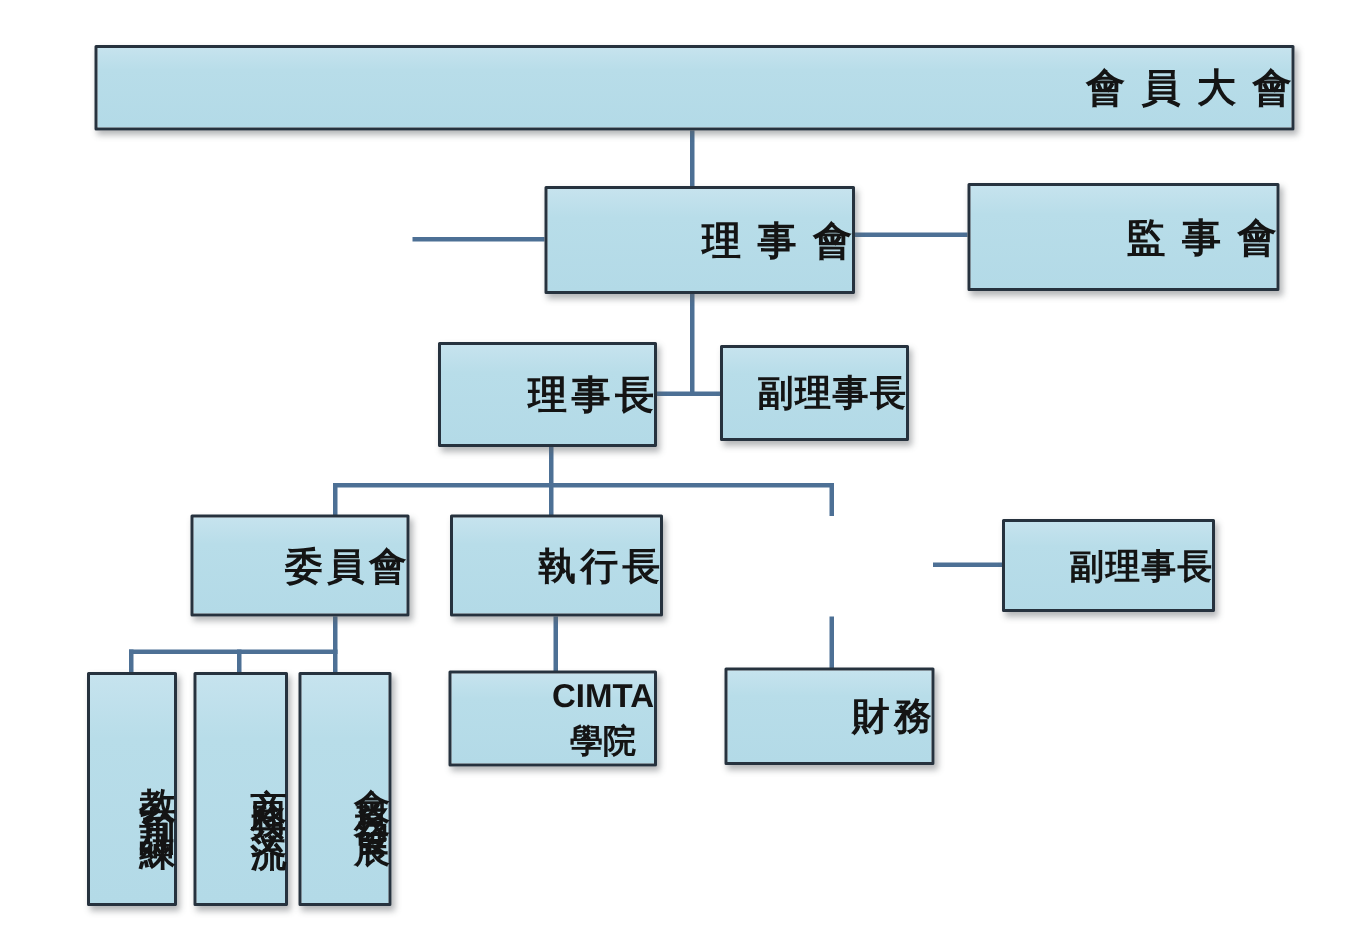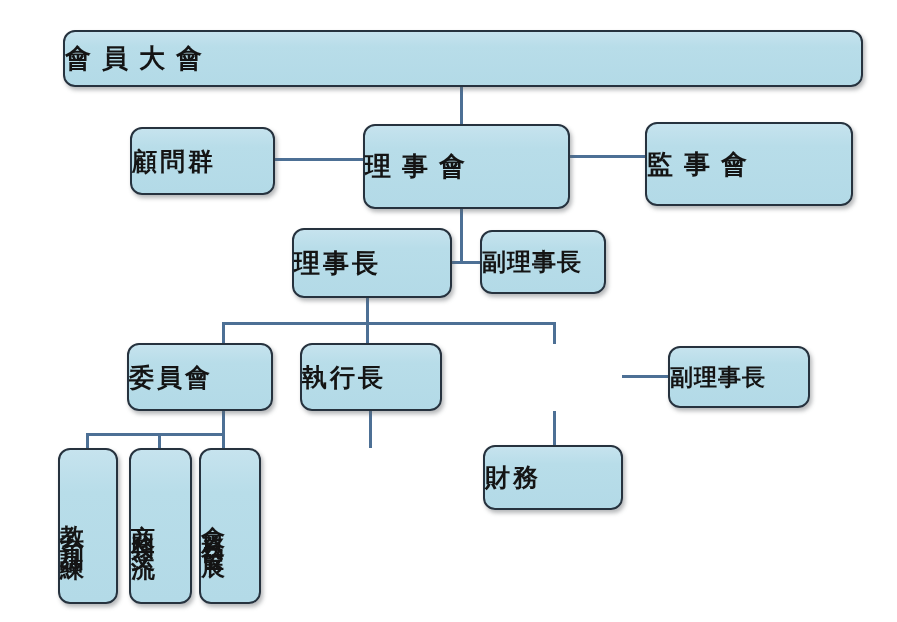--- a/index.html
+++ b/index.html
@@ -13,25 +13,25 @@
     height: 622px;
     background: #ffffff;
     font-family: "Liberation Sans", "DejaVu Sans", sans-serif;
     overflow: hidden;
   }
   .node {
     position: absolute;
     box-sizing: border-box;
     background: linear-gradient(180deg, #c6e3ee 0%, #b8dde9 28%, #b3dae7 100%);
     border: 2px solid #26323e;
-    border-radius: 12px;
+    border-radius: 1px;
     box-shadow: 2px 3px 4px rgba(90, 95, 100, 0.45);
     display: flex;
     align-items: center;
-    justify-content: flex-start;
+    justify-content: flex-end;
     color: #141414;
     font-weight: bold;
     text-align: center;
     z-index: 2;
   }
   .edge {
     position: absolute;
     background: #4d7095;
     z-index: 1;
   }
@@ -51,23 +51,23 @@
     writing-mode: vertical-rl;
     text-orientation: upright;
     letter-spacing: 10px;
     line-height: 1;
   }
   .two-line { line-height: 1.35; }
 
   
   #n-assembly        { left: 63px;  top: 30px;  width: 800px; height: 57px; font-size: 26px; }
   #n-advisors        { left: 130px; top: 127px; width: 145px; height: 68px; font-size: 25px; }
-  #n-board           { left: 363px; top: 124px; width: 207px; height: 85px; font-size: 26px; }
-  #n-supervisors     { left: 645px; top: 122px; width: 208px; height: 84px; font-size: 26px; }
-  #n-chairman        { left: 292px; top: 228px; width: 160px; height: 70px; font-size: 26px; }
+  #n-board           { left: 363px; top: 124px; width: 207px; height: 72px; font-size: 26px; }
+  #n-supervisors     { left: 645px; top: 122px; width: 208px; height: 72px; font-size: 26px; }
+  #n-chairman        { left: 292px; top: 228px; width: 146px; height: 70px; font-size: 26px; }
   #n-vice-chairman   { left: 480px; top: 230px; width: 126px; height: 64px; font-size: 24px; }
   #n-committee       { left: 127px; top: 343px; width: 146px; height: 68px; font-size: 25px; }
   #n-ceo             { left: 300px; top: 343px; width: 142px; height: 68px; font-size: 25px; }
   #n-secretary       { left: 483px; top: 343px; width: 139px; height: 68px; font-size: 25px; }
   #n-deputy-secretary{ left: 668px; top: 346px; width: 142px; height: 62px; font-size: 23px; }
   #n-education       { left: 58px;  top: 448px; width: 60px;  height: 156px; font-size: 24px; }
   #n-business        { left: 129px; top: 448px; width: 63px;  height: 156px; font-size: 24px; }
   #n-development     { left: 199px; top: 448px; width: 62px;  height: 156px; font-size: 24px; }
   #n-cimta           { left: 299px; top: 447px; width: 139px; height: 64px; font-size: 22px; }
   #n-finance         { left: 483px; top: 445px; width: 140px; height: 65px; font-size: 25px; }
@@ -109,23 +109,20 @@
   <div class="edge" id="c-rail2-education"></div>
   <div class="edge" id="c-rail2-business"></div>
   <div class="edge" id="c-ceo-cimta"></div>
   <div class="edge" id="c-secretary-finance"></div>
   <div class="edge" id="c-secretary-deputy"></div>
 
   <div class="node" id="n-assembly">
     <span class="label-sp">會員大會</span>
   </div>
 
-  <div class="node" id="n-advisors">
-    <span class="label">顧問群</span>
-  </div>
 
   <div class="node" id="n-board">
     <span class="label-sp">理事會</span>
   </div>
 
   <div class="node" id="n-supervisors">
     <span class="label-sp">監事會</span>
   </div>
 
   <div class="node" id="n-chairman">
@@ -154,18 +151,24 @@
   </div>
 
   <div class="node" id="n-business">
     <span class="vlabel">商務交流</span>
   </div>
 
   <div class="node" id="n-development">
     <span class="vlabel">會務發展</span>
   </div>
 
+  <div class="node" id="n-cimta">
+    <span class="two-line">
+      <span style="display:block">CIMTA</span>
+      <span style="display:block">學院</span>
+    </span>
+  </div>
 
   <div class="node" id="n-finance">
     <span class="label">財務</span>
   </div>
 
 </div>
 
 </body></html>

